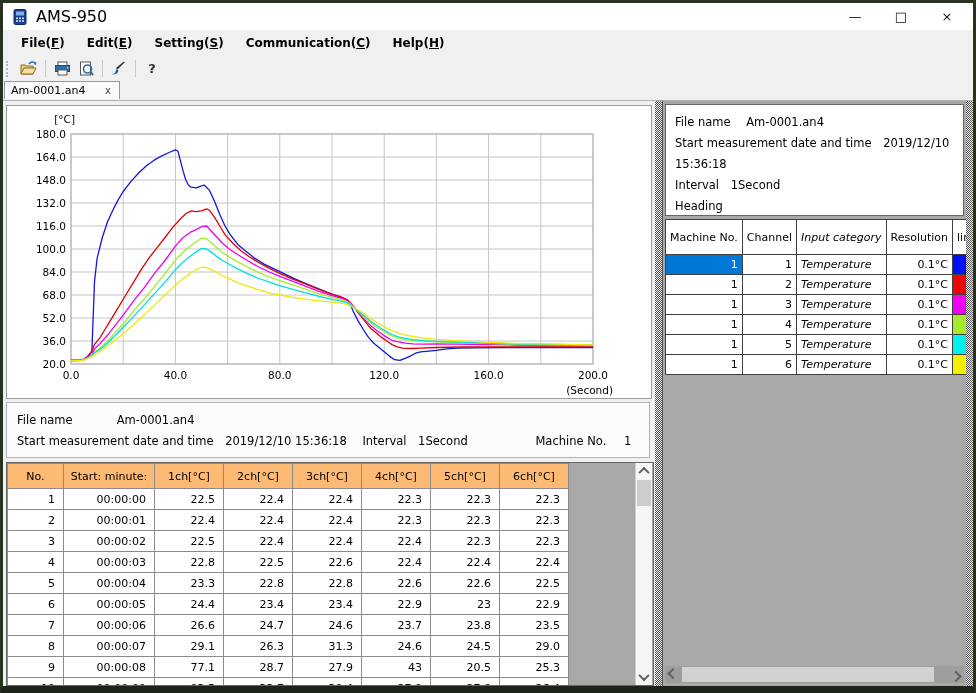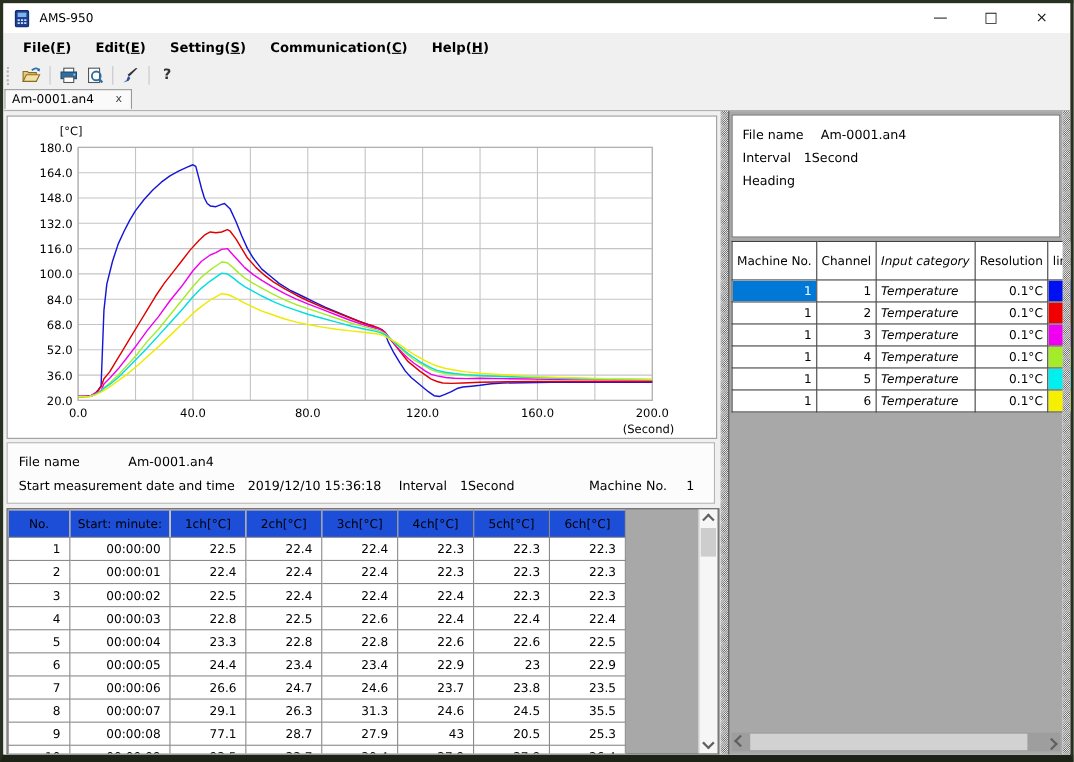--- a/index.html
+++ b/index.html
@@ -3,21 +3,21 @@
 <meta charset="utf-8">
 <style>
   html,body{margin:0;padding:0;background:#35402f;}
   .window{position:relative;width:976px;height:693px;box-sizing:border-box;
     border:3px solid #28301f;border-bottom:7px solid #1d2417;background:#f0f0f0;
     font-family:"DejaVu Sans",sans-serif;color:#000;overflow:hidden;}
   
   .titlebar{position:absolute;left:0;top:0;right:0;height:27px;background:#ffffff;
     display:flex;align-items:center;}
   .appicon{width:16px;height:16px;margin:0 8px 0 9px;}
-  .apptitle{font-size:11px;}
+  .apptitle{font-size:16px;}
   .wincontrols{margin-left:auto;display:flex;align-items:center;gap:30px;padding-right:18px;}
   .winbtn{font-size:13px;width:16px;text-align:center;cursor:default;color:#111;}
   
   .menubar{position:absolute;left:0;top:27px;right:0;height:26px;background:#f0f0f0;
     display:flex;align-items:center;padding-left:7px;font-size:12px;}
   .menu-item{padding:4px 11px;font-weight:bold;}
   .menu-item u{text-decoration:underline;}
   
   .toolbar{position:absolute;left:0;top:53px;right:0;height:25px;background:#f0f0f0;
     display:flex;align-items:center;}
@@ -39,21 +39,21 @@
   .info-panel{position:absolute;left:3px;top:301px;width:644px;height:56px;background:#fcfcfc;
     border:1px solid #b4b4b4;font-size:11.5px;padding:7px 0 0 10px;box-sizing:border-box;line-height:21px;}
   .lbl-gap1{display:inline-block;width:96px;}
   .sp8{margin-left:8px;} .sp12{margin-left:12px;} .sp60{margin-left:64px;} .sp14{margin-left:14px;}
   
   .table-wrap{position:absolute;left:3px;top:361px;width:648px;bottom:0;background:#a8a8a8;
     border:1px solid #666;box-sizing:border-box;overflow:hidden;}
   table{border-collapse:collapse;}
   .dtable{position:absolute;left:0;top:0;background:#fff;font-size:11px;table-layout:fixed;}
   .dtable th,.dtable td{border:1px solid #8a8a8a;padding:0;height:20px;overflow:hidden;white-space:nowrap;}
-  .dtable th{font-weight:normal;height:24px;background:#1d4ed8;text-align:center;font-size:11px;}
+  .dtable th{font-weight:normal;height:24px;background:#fdba74;text-align:center;font-size:11px;}
   .dtable td{text-align:right;padding-right:8px;}
   .c0{width:47px;}.c1{width:82px;}.c2,.c3,.c4,.c5,.c6,.c7{width:60px;}
   
   .vscroll{position:absolute;right:1px;top:0;width:16px;bottom:0;background:#f6f6f6;border-left:1px solid #cfcfcf;}
   .vscroll .sb-btn{position:absolute;left:0;width:16px;height:16px;display:flex;align-items:center;justify-content:center;}
   .vthumb{position:absolute;left:1px;top:17px;width:14px;height:26px;background:#cdcdcd;}
   .chev{width:6px;height:6px;border-left:2px solid #606060;border-top:2px solid #606060;display:inline-block;}
   .chev.up{transform:rotate(45deg) translate(1px,1px);}
   .chev.down{transform:rotate(225deg) translate(1px,1px);}
   .chev.left{transform:rotate(-45deg) translate(1px,-1px);}
@@ -317,21 +317,21 @@
                 <td class="c7">23.5</td>
               </tr>
               <tr>
                 <td class="c0">8</td>
                 <td class="c1">00:00:07</td>
                 <td class="c2">29.1</td>
                 <td class="c3">26.3</td>
                 <td class="c4">31.3</td>
                 <td class="c5">24.6</td>
                 <td class="c6">24.5</td>
-                <td class="c7">35.5</td>
+                <td class="c7">29.0</td>
               </tr>
               <tr>
                 <td class="c0">9</td>
                 <td class="c1">00:00:08</td>
                 <td class="c2">77.1</td>
                 <td class="c3">28.7</td>
                 <td class="c4">27.9</td>
                 <td class="c5">43</td>
                 <td class="c6">20.5</td>
                 <td class="c7">25.3</td>
@@ -362,20 +362,24 @@
 
     <div class="splitter hatch"></div>
 
     <div class="right-panel">
       <div class="rinfo">
         <div>
           <span>File name</span>
           <span class="sp12">Am-0001.an4</span>
         </div>
         <div>
+          <span>Start measurement date and time</span>
+          <span class="sp8">2019/12/10 15:36:18</span>
+        </div>
+        <div>
           <span>Interval</span>
           <span class="sp8">1Second</span>
         </div>
         <div>
           <span>Heading</span>
         </div>
       </div>
 
       <table class="ctable">
         <thead>

